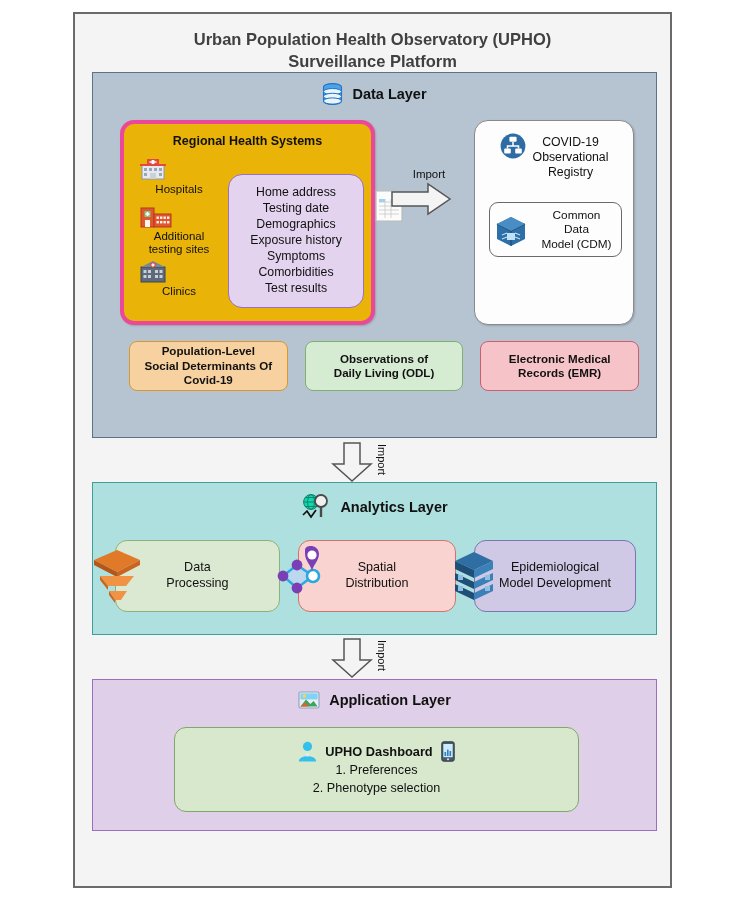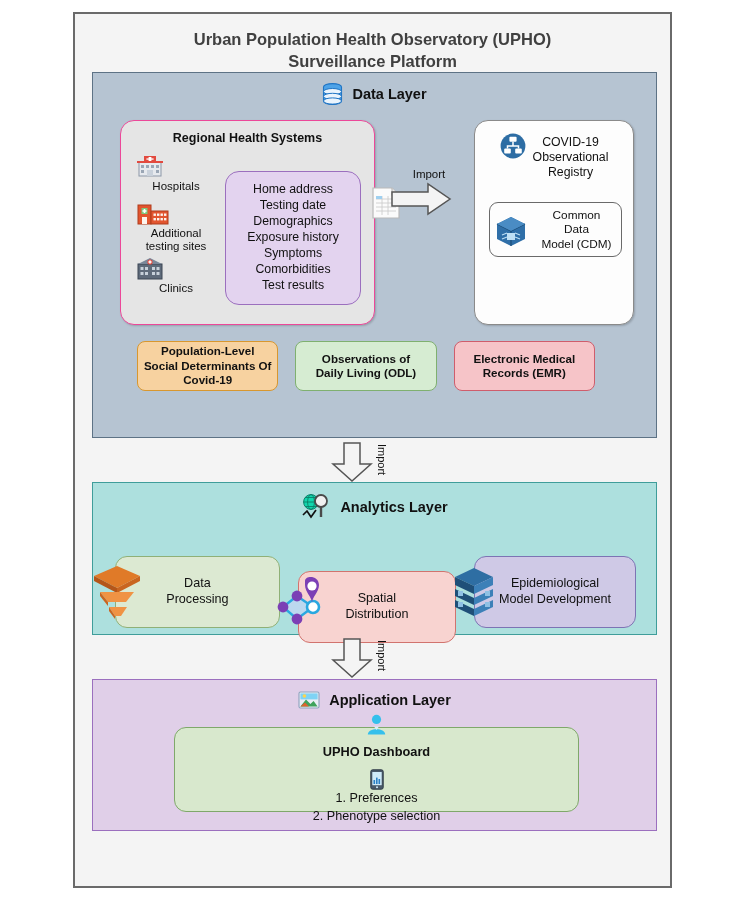--- a/index.html
+++ b/index.html
@@ -20,21 +20,21 @@
     position:absolute;left:17px;top:58px;width:565px;height:366px;
     background:#b6c4d2;border:1px solid #5d7285;box-sizing:border-box;
   }
   .layer-head{
     position:absolute;left:0;top:10px;width:100%;
     display:flex;align-items:center;justify-content:center;gap:9px;
     font-size:14.5px;font-weight:bold;color:#111;
   }
   .rhs{
     position:absolute;left:27px;top:47px;width:255px;height:205px;
-    background:#e5e5e5;border:1px solid #ec4899;border-radius:14px;box-sizing:border-box;
+    background:#eab308;border:4px solid #ec4899;border-radius:14px;box-sizing:border-box;
     box-shadow:1px 1px 2px rgba(0,0,0,.18);
     padding-left:20px;
   }
   .rhs-title{position:absolute;top:10px;left:0;width:100%;text-align:center;font-size:12.5px;font-weight:bold;color:#111;}
   .fac{position:absolute;left:14px;top:32px;width:82px;text-align:center;}
   .fac-item{margin-bottom:3px;}
   .fac-item .lbl{font-size:11.5px;color:#111;line-height:1.15;display:block;margin-top:1px;}
   .fields{
     position:absolute;left:104px;top:50px;width:136px;height:134px;
     background:#e3d3ef;border:1px solid #9b6fbe;border-radius:14px;box-sizing:border-box;
@@ -53,55 +53,55 @@
   }
   .reg-head{position:absolute;left:0;top:12px;width:100%;display:flex;align-items:flex-start;justify-content:center;gap:7px;}
   .reg-head .txt{font-size:12.3px;color:#111;line-height:1.22;text-align:center;padding-top:2px;}
   .cdm{
     position:absolute;left:14px;top:81px;width:133px;height:55px;
     background:#fdfdfd;border:1px solid #6a6a6a;border-radius:9px;box-sizing:border-box;
     display:flex;align-items:center;gap:4px;padding-left:4px;
   }
   .cdm .txt{font-size:11.8px;color:#111;line-height:1.2;text-align:center;flex:1;}
 
-  .tagrow{position:absolute;left:44px;top:268px;width:458px;display:flex;gap:17px;}
+  .tagrow{position:absolute;left:36px;top:268px;width:510px;display:flex;gap:17px;}
   .tag{
     flex:1;height:50px;border-radius:8px;box-sizing:border-box;
     display:flex;align-items:center;justify-content:center;text-align:center;
     font-size:11.6px;font-weight:bold;color:#111;line-height:1.25;
   }
   .tag.o{background:#f7d2a0;border:1px solid #d8972f;}
   .tag.g{background:#d6ecd2;border:1px solid #7fb070;}
   .tag.p{background:#f6c4c8;border:1px solid #cf5d6c;}
 
   
   .analytics{
     position:absolute;left:17px;top:468px;width:565px;height:153px;
     background:#ade0de;border:1px solid #3f9d9a;box-sizing:border-box;
   }
   .anal-row{position:absolute;left:22px;top:57px;width:521px;display:flex;align-items:center;}
   .abox{height:72px;border-radius:12px;box-sizing:border-box;display:flex;align-items:center;justify-content:center;
         text-align:center;font-size:12.6px;color:#111;line-height:1.25;position:relative;}
   .abox.b1{width:175px;background:#dce9d2;border:1px solid #8fb077;}
-  .abox.b2{width:168px;background:#f8d3d0;border:1px solid #d1736e;margin-left:18px;margin-top:31px;}
+  .abox.b2{width:168px;background:#f8d3d0;border:1px solid #d1736e;margin-left:18px;}
   .abox.b3{width:172px;background:#cfc9e6;border:1px solid #7d74b4;margin-left:18px;}
   .abox .ico{position:absolute;left:-26px;top:50%;transform:translateY(-50%);}
 
   
   .application{
     position:absolute;left:17px;top:665px;width:565px;height:152px;
     background:#e0cfe8;border:1px solid #9b6fbe;box-sizing:border-box;
   }
   .dash{
     position:absolute;left:81px;top:47px;width:405px;height:85px;
     background:#d8e8cd;border:1px solid #7fa86a;border-radius:12px;box-sizing:border-box;
     display:flex;flex-direction:column;align-items:center;justify-content:center;
     font-size:12.6px;color:#111;line-height:1.42;
   }
-  .dash-head{display:flex;align-items:center;gap:8px;font-weight:bold;font-size:12.8px;flex-direction:column;}
+  .dash-head{display:flex;align-items:center;gap:8px;font-weight:bold;font-size:12.8px;}
 
   
   .import-v{position:absolute;width:90px;}
   .import-v .lbl{
     position:absolute;left:46px;top:2px;font-size:11px;color:#111;
     writing-mode:vertical-rl;text-orientation:mixed;
   }
   svg{display:block;overflow:visible;}
 </style>
 </head>

